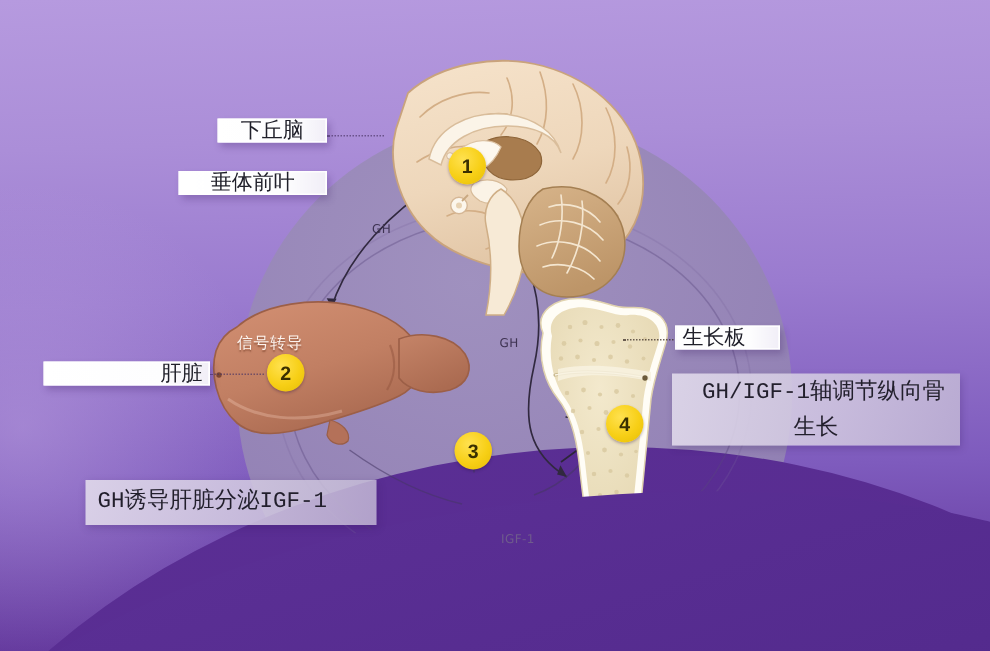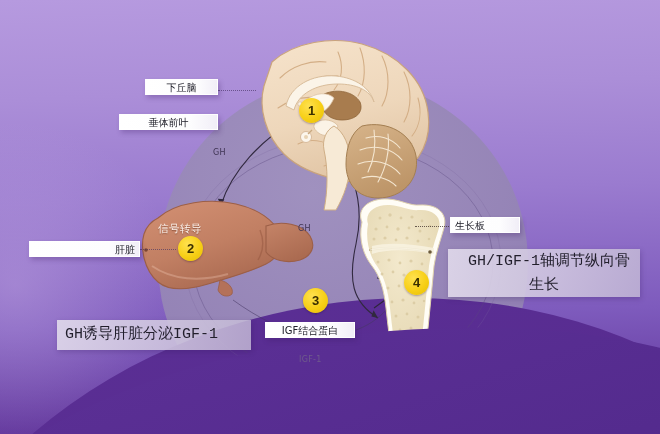--- a/index.html
+++ b/index.html
@@ -73,21 +73,21 @@
   #m3 { left: 303px; top: 288px; }
   #m4 { left: 404px; top: 270px; }
 
   
   .callout {
     position: absolute;
     background: linear-gradient(90deg, #ffffff 0%, #fdfdfe 72%, #f1eef7 100%);
     border: 1px solid rgba(255,255,255,0.85);
     box-shadow: 2px 3px 5px rgba(60,30,100,0.28);
     color: #20202a;
-    font-size: 10px;
+    font-size: 14px;
     line-height: 15px;
     height: 16px;
     white-space: nowrap;
     font-family: "DejaVu Sans", sans-serif;
   }
   #co-hypo  { left: 145px; top: 79px;  width: 73px; text-align: center; }
   #co-pit   { left: 119px; top: 114px; width: 99px; text-align: center; }
   #co-liver { left: 29px;  top: 241px; width: 111px; text-align: right; padding-right: 4px; }
   #co-plate { left: 450px; top: 217px; width: 70px;  text-align: left;  padding-left: 4px; }
   #co-igfbp { left: 265px; top: 322px; width: 90px;  text-align: center; }
@@ -128,20 +128,21 @@
   #cap-bone .ln1 { display: block; padding-left: 14px; }
   #cap-bone .ln2 { display: block; text-align: center; }
 
   
   .pathlab {
     position: absolute;
     font-size: 8px;
     font-family: "DejaVu Sans", sans-serif;
     color: #3e3352;
     letter-spacing: 0.3px;
+    margin-left: 35px;
   }
   #gh-1   { left: 213px; top: 148px; }
   #gh-2   { left: 298px; top: 224px; }
   #igf-lo { left: 299px; top: 355px; color: #6f5b8c; }
 
   
   #liver-text {
     position: absolute;
     left: 158px; top: 222px;
     font-size: 10.5px;
@@ -362,21 +363,20 @@
   <div class="marker" id="m4">4</div>
 
   <div class="leader" id="ld-hypo"></div>
   <div class="leader" id="ld-liver"></div>
   <div class="leader" id="ld-plate"></div>
 
   <div class="callout" id="co-hypo">下丘脑</div>
   <div class="callout" id="co-liver">肝脏</div>
   <div class="callout" id="co-pit">垂体前叶</div>
   <div class="callout" id="co-plate">生长板</div>
-  <div class="callout" id="co-igfbp">IGF结合蛋白</div>
 
   <div id="liver-text">信号转导</div>
 
   <div class="pathlab" id="gh-1">GH</div>
   <div class="pathlab" id="gh-2">GH</div>
   <div class="pathlab" id="igf-lo">IGF-1</div>
 
   <div class="caption" id="cap-liver">GH诱导肝脏分泌IGF-1</div>
   <div class="caption" id="cap-bone">
     <span class="ln1">GH/IGF-1轴调节纵向骨</span>

